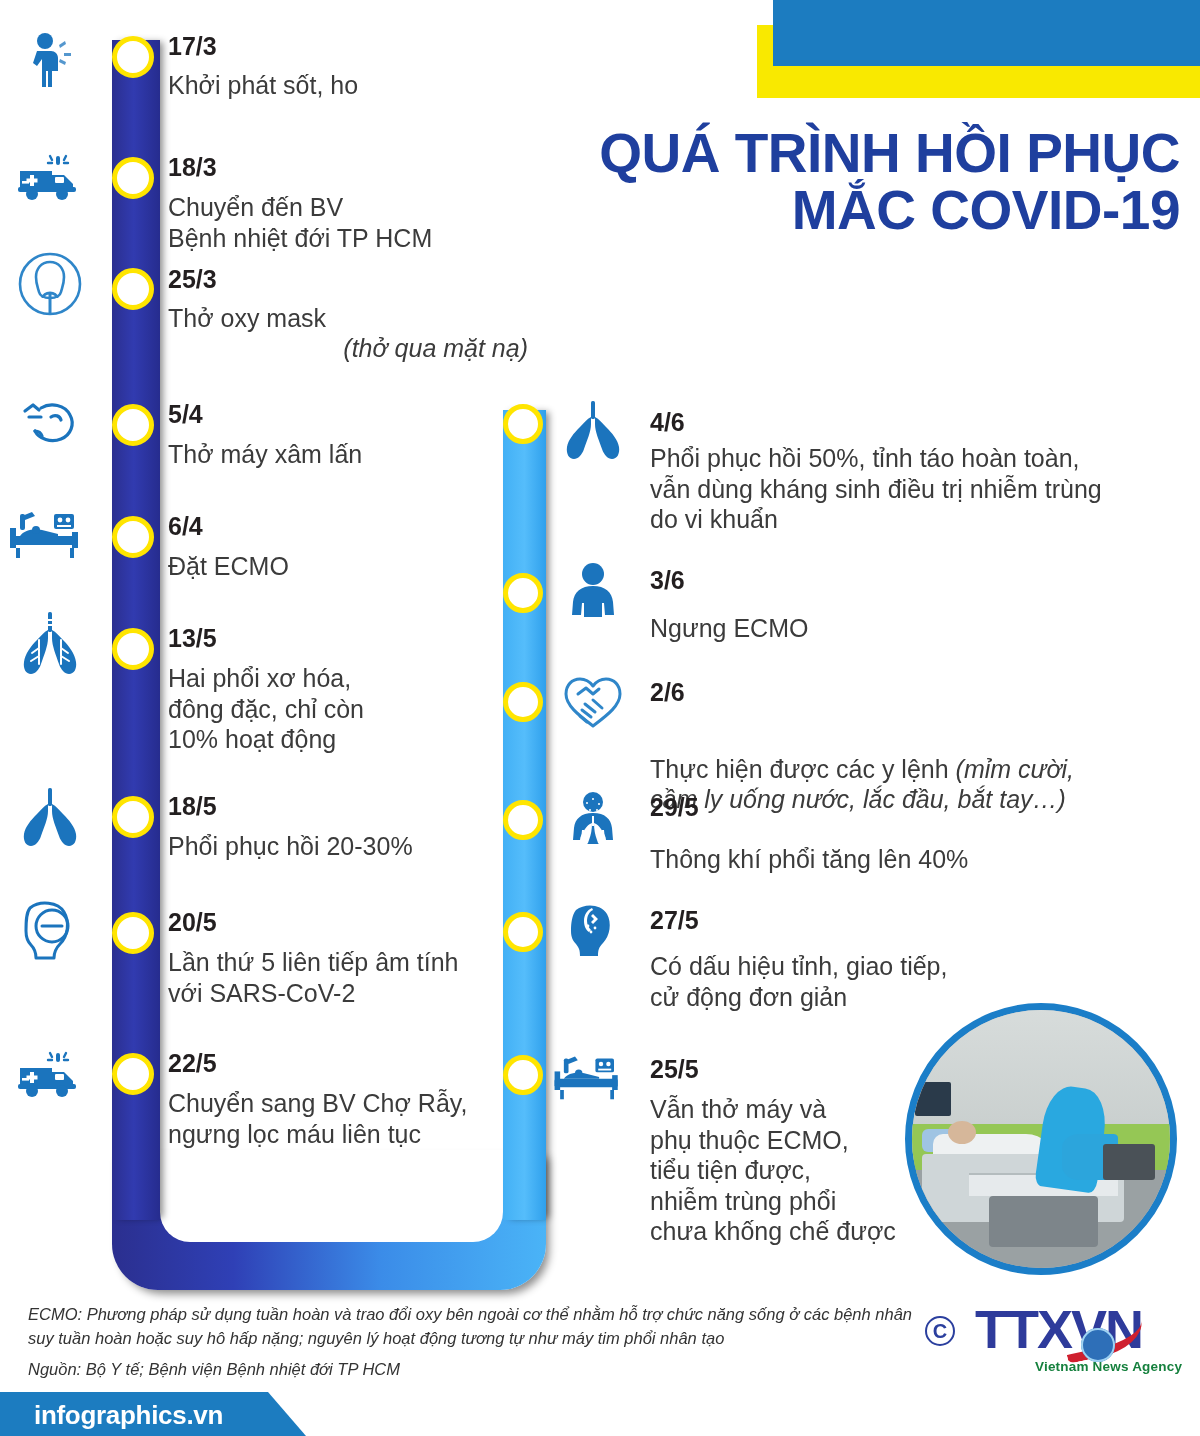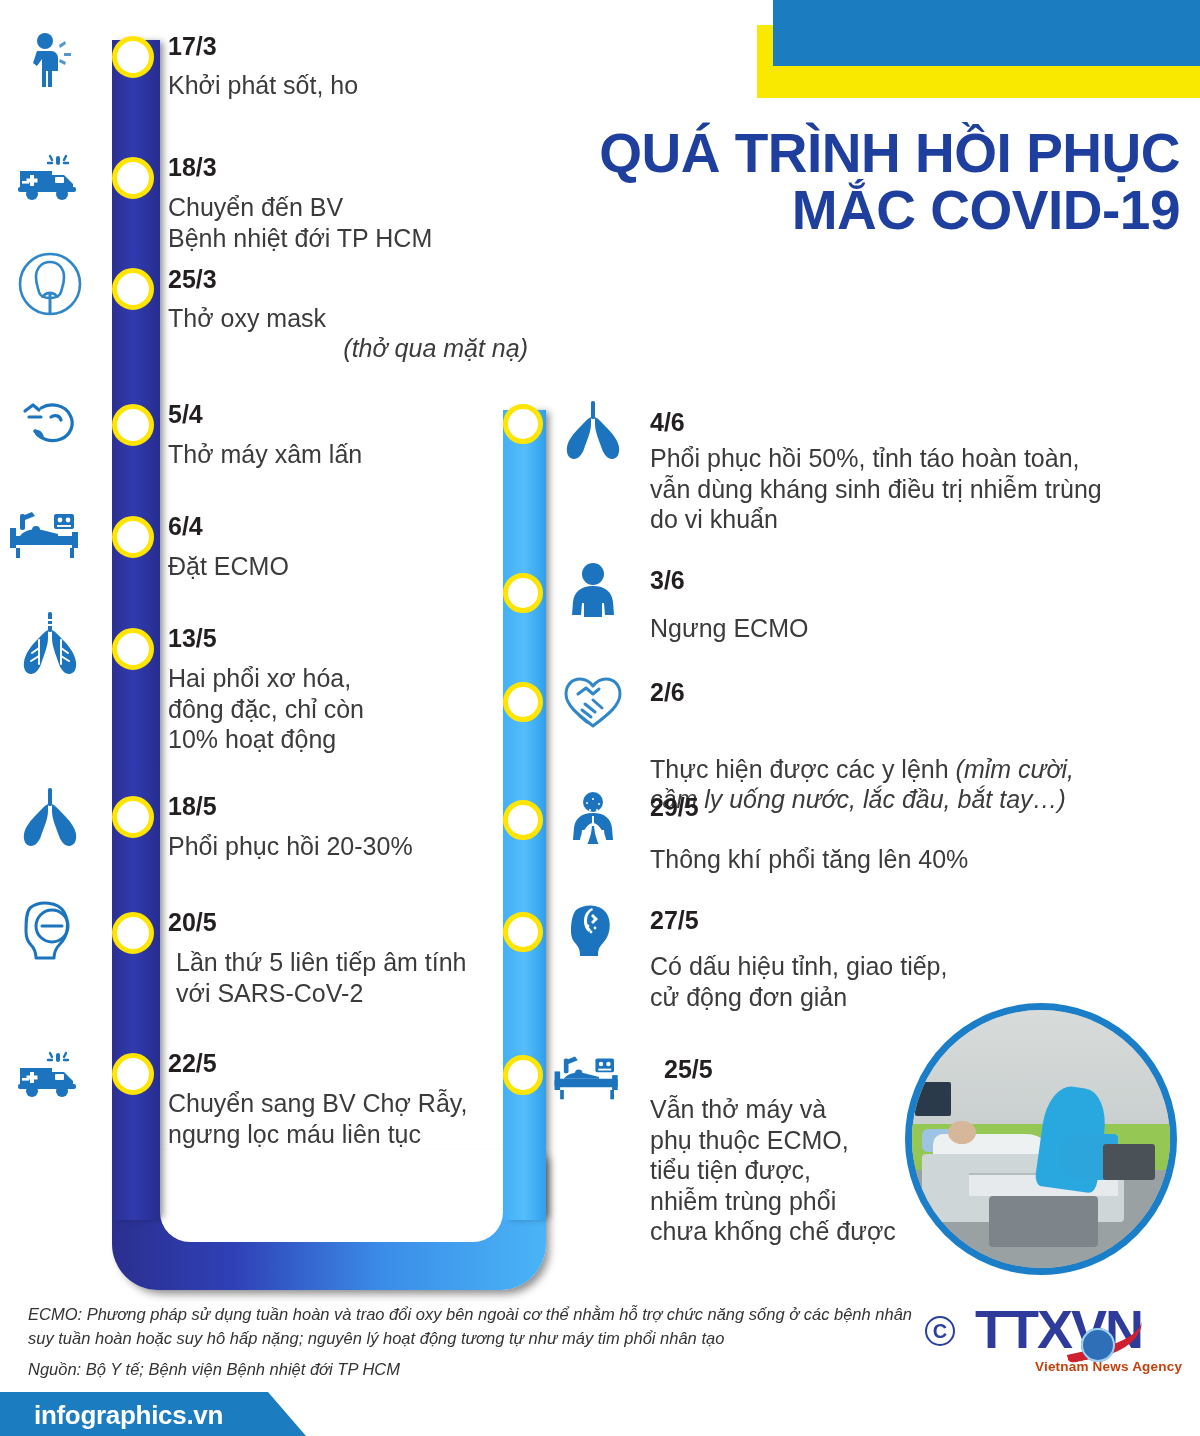--- a/index.html
+++ b/index.html
@@ -147,21 +147,21 @@
     border-bottom: 9px solid #cf202f; border-radius: 0 0 60% 10%;
     transform: rotate(-12deg);
   }
   .ttxvn .globe {
     position:absolute; left:106px; top:26px; width:34px; height:34px;
     border-radius:50%; background:#2e6fb8;
     box-shadow: inset 0 0 0 2px #9fd2f2;
   }
   .ttxvn .sub {
     position:absolute; left:60px; top:57px;
-    font-size: 13.5px; font-weight: bold; color:#c2410c; letter-spacing:.2px;
+    font-size: 13.5px; font-weight: bold; color:#15803d; letter-spacing:.2px;
   }
 
   .bottom-bar {
     position: absolute; left: 0; top: 1392px; width: 1200px; height: 44px;
     background: #1c7cc0;
   }
   .bottom-tab {
     position: absolute; left: 268px; top: 1392px; width: 0; height: 0;
     border-top: 44px solid #ffffff;
     border-left: 38px solid transparent;
@@ -337,21 +337,21 @@
       <svg width="72" height="66" viewBox="0 0 72 66">
         <g fill="none" stroke="#1b74bd" stroke-width="3" stroke-linecap="round" stroke-linejoin="round">
           <path d="M16 12c10-8 28-6 34 4 6 10 4 24-4 32-4 4-6 8-6 14H22c0-6-1-9-5-13-3-3-5-8-5-14 0-9 0-18 4-23z"></path>
           <circle cx="38" cy="30" r="16"></circle>
           <path d="M28 30h20"></path>
         </g>
       </svg>
     </div>
     <div class="dot" style="left:112px; top:912px;"></div>
     <div class="date" style="left:168px; top:908px;">20/5</div>
-    <div class="desc" style="left:168px; top:947px; width:380px;margin-left:8px;">Lần thứ 5 liên tiếp âm tính
+    <div class="desc" style="left:168px; top:947px; width:380px;">Lần thứ 5 liên tiếp âm tính
 với SARS-CoV-2</div>
   </div>
 
   <div class="row">
     <div class="icon-box" style="left:10px; top:1042px;">
       <svg width="68" height="52" viewBox="0 0 68 52">
           <g fill="#1b74bd">
         <path d="M4 20h32v16H4z"></path>
         <path d="M36 24h12l9 9v3H36z"></path>
         <rect x="2" y="36" width="58" height="5" rx="2"></rect>
@@ -485,21 +485,21 @@
         <path d="M16 10l10-4 3 4-10 4z"></path>
         <circle cx="30" cy="24" r="4"></circle>
       </g>
       <g fill="#fff">
         <circle cx="54" cy="14" r="2.4"></circle>
             <circle cx="62" cy="14" r="2.4"></circle>
         <rect x="51" y="19" width="14" height="2"></rect>
       </g>
         </svg>
     </div>
-    <div class="date" style="left:664px; top:1055px;">25/5</div>
+    <div class="date" style="left:650px; top:1055px;">25/5</div>
     <div class="desc" style="left:650px; top:1094px; width:250px;">Vẫn thở máy và
 phụ thuộc ECMO,
 tiểu tiện được,
 nhiễm trùng phổi
 chưa khống chế được</div>
   </div>
 
   <div class="photo">
     <div class="ph-wall"></div>
     <div class="ph-green"></div>

